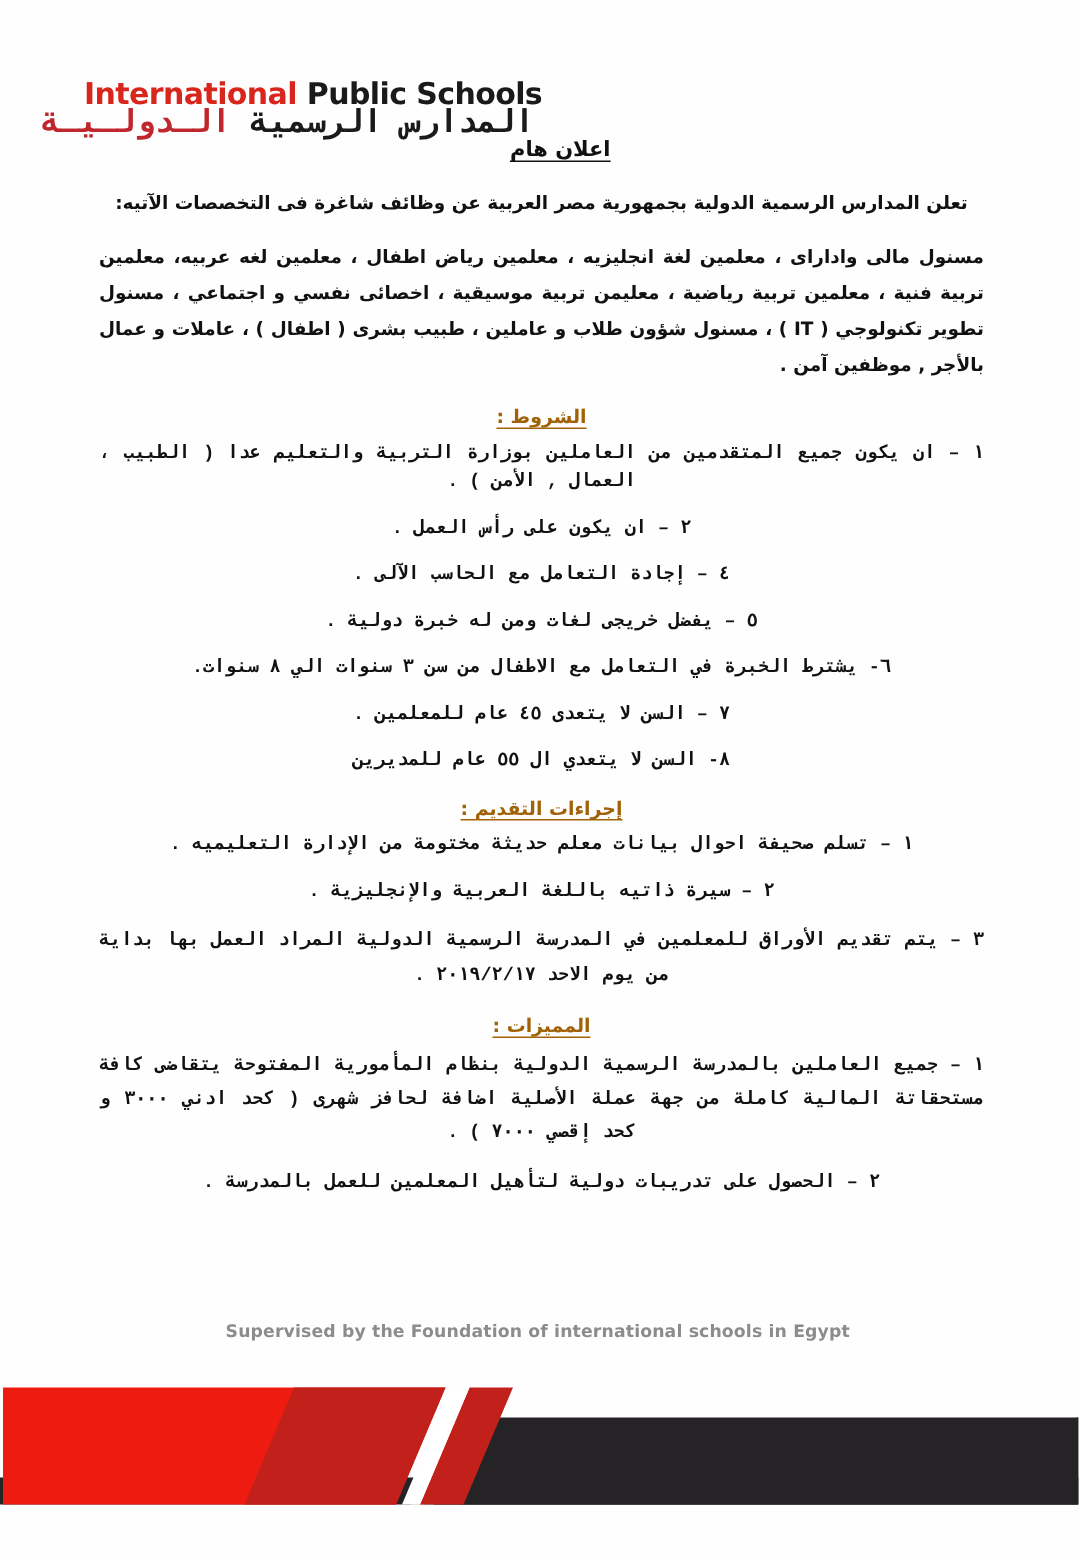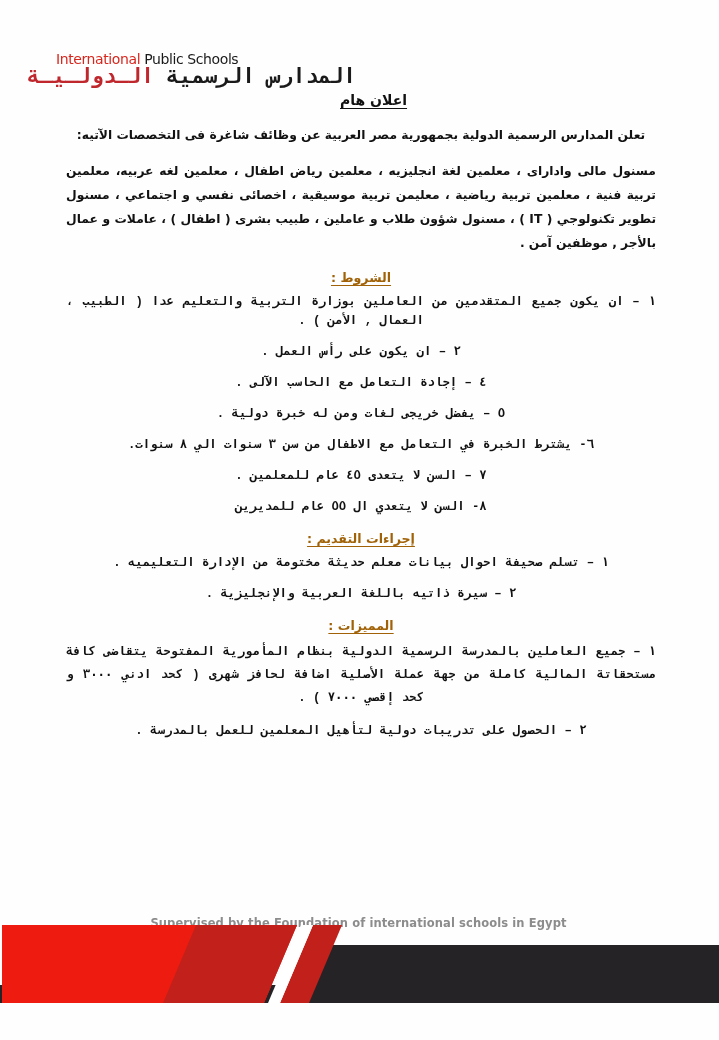--- a/index.html
+++ b/index.html
@@ -36,22 +36,22 @@
     position: absolute;
     top: 52px;
     left: 56px;
     width: 300px;
     text-align: left;
     direction: ltr;
   }
 
   .logo-line1 {
     font-family: "DejaVu Sans", "Liberation Sans", sans-serif;
-    font-size: 14px;
-    font-weight: normal;
+    font-size: 20px;
+    font-weight: bold;
     letter-spacing: -0.4px;
     line-height: 1.0;
     white-space: nowrap;
   }
   .logo-word-red { color: #d9261c; }
   .logo-word-black { color: #1a1a1a; }
 
   .logo-line2 {
     direction: rtl;
     font-family: Liberation Mono, monospace;
@@ -142,21 +142,20 @@
     top: 880px;
     left: 0;
     width: 717px;
     text-align: center;
     direction: ltr;
     font-family: "DejaVu Sans", "Liberation Sans", sans-serif;
     font-size: 11.5px;
     font-weight: bold;
     color: #8c8c8c;
     letter-spacing: 0.1px;
-    margin-top: 36px;
   }
 
   
   .banner {
     position: absolute;
     left: 0;
     top: 900px;
     width: 719px;
     height: 140px;
   }
@@ -190,20 +189,21 @@
       <li class="item">٥ – يفضل خريجى لغات ومن له خبرة دولية .</li>
       <li class="item">٦- يشترط الخبرة في التعامل مع الاطفال من سن ٣ سنوات الي ٨ سنوات.</li>
       <li class="item">٧ – السن لا يتعدى ٤٥ عام للمعلمين .</li>
       <li class="item">٨- السن لا يتعدي ال ٥٥ عام للمديرين</li>
     </ul>
 
     <div class="section-head">إجراءات التقديم :</div>
     <ul class="items">
       <li class="item">١ – تسلم صحيفة احوال بيانات معلم حديثة مختومة من الإدارة التعليميه .</li>
       <li class="item">٢ – سيرة ذاتيه باللغة العربية والإنجليزية .</li>
+      <li class="item block-just">٣ – يتم تقديم الأوراق للمعلمين في المدرسة الرسمية الدولية المراد العمل بها بداية من يوم الاحد ٢٠١٩/٢/١٧ .</li>
     </ul>
 
     <div class="section-head">المميزات :</div>
     <ul class="items">
       <li class="item block-just">١ – جميع العاملين بالمدرسة الرسمية الدولية بنظام المأمورية المفتوحة يتقاضى كافة مستحقاتة المالية كاملة من جهة عملة الأصلية اضافة لحافز شهرى  ( كحد ادني ٣٠٠٠ و كحد إقصي ٧٠٠٠ ) .</li>
       <li class="item">٢ – الحصول على تدريبات دولية لتأهيل المعلمين للعمل بالمدرسة .</li>
     </ul>
 
   </div>
 

